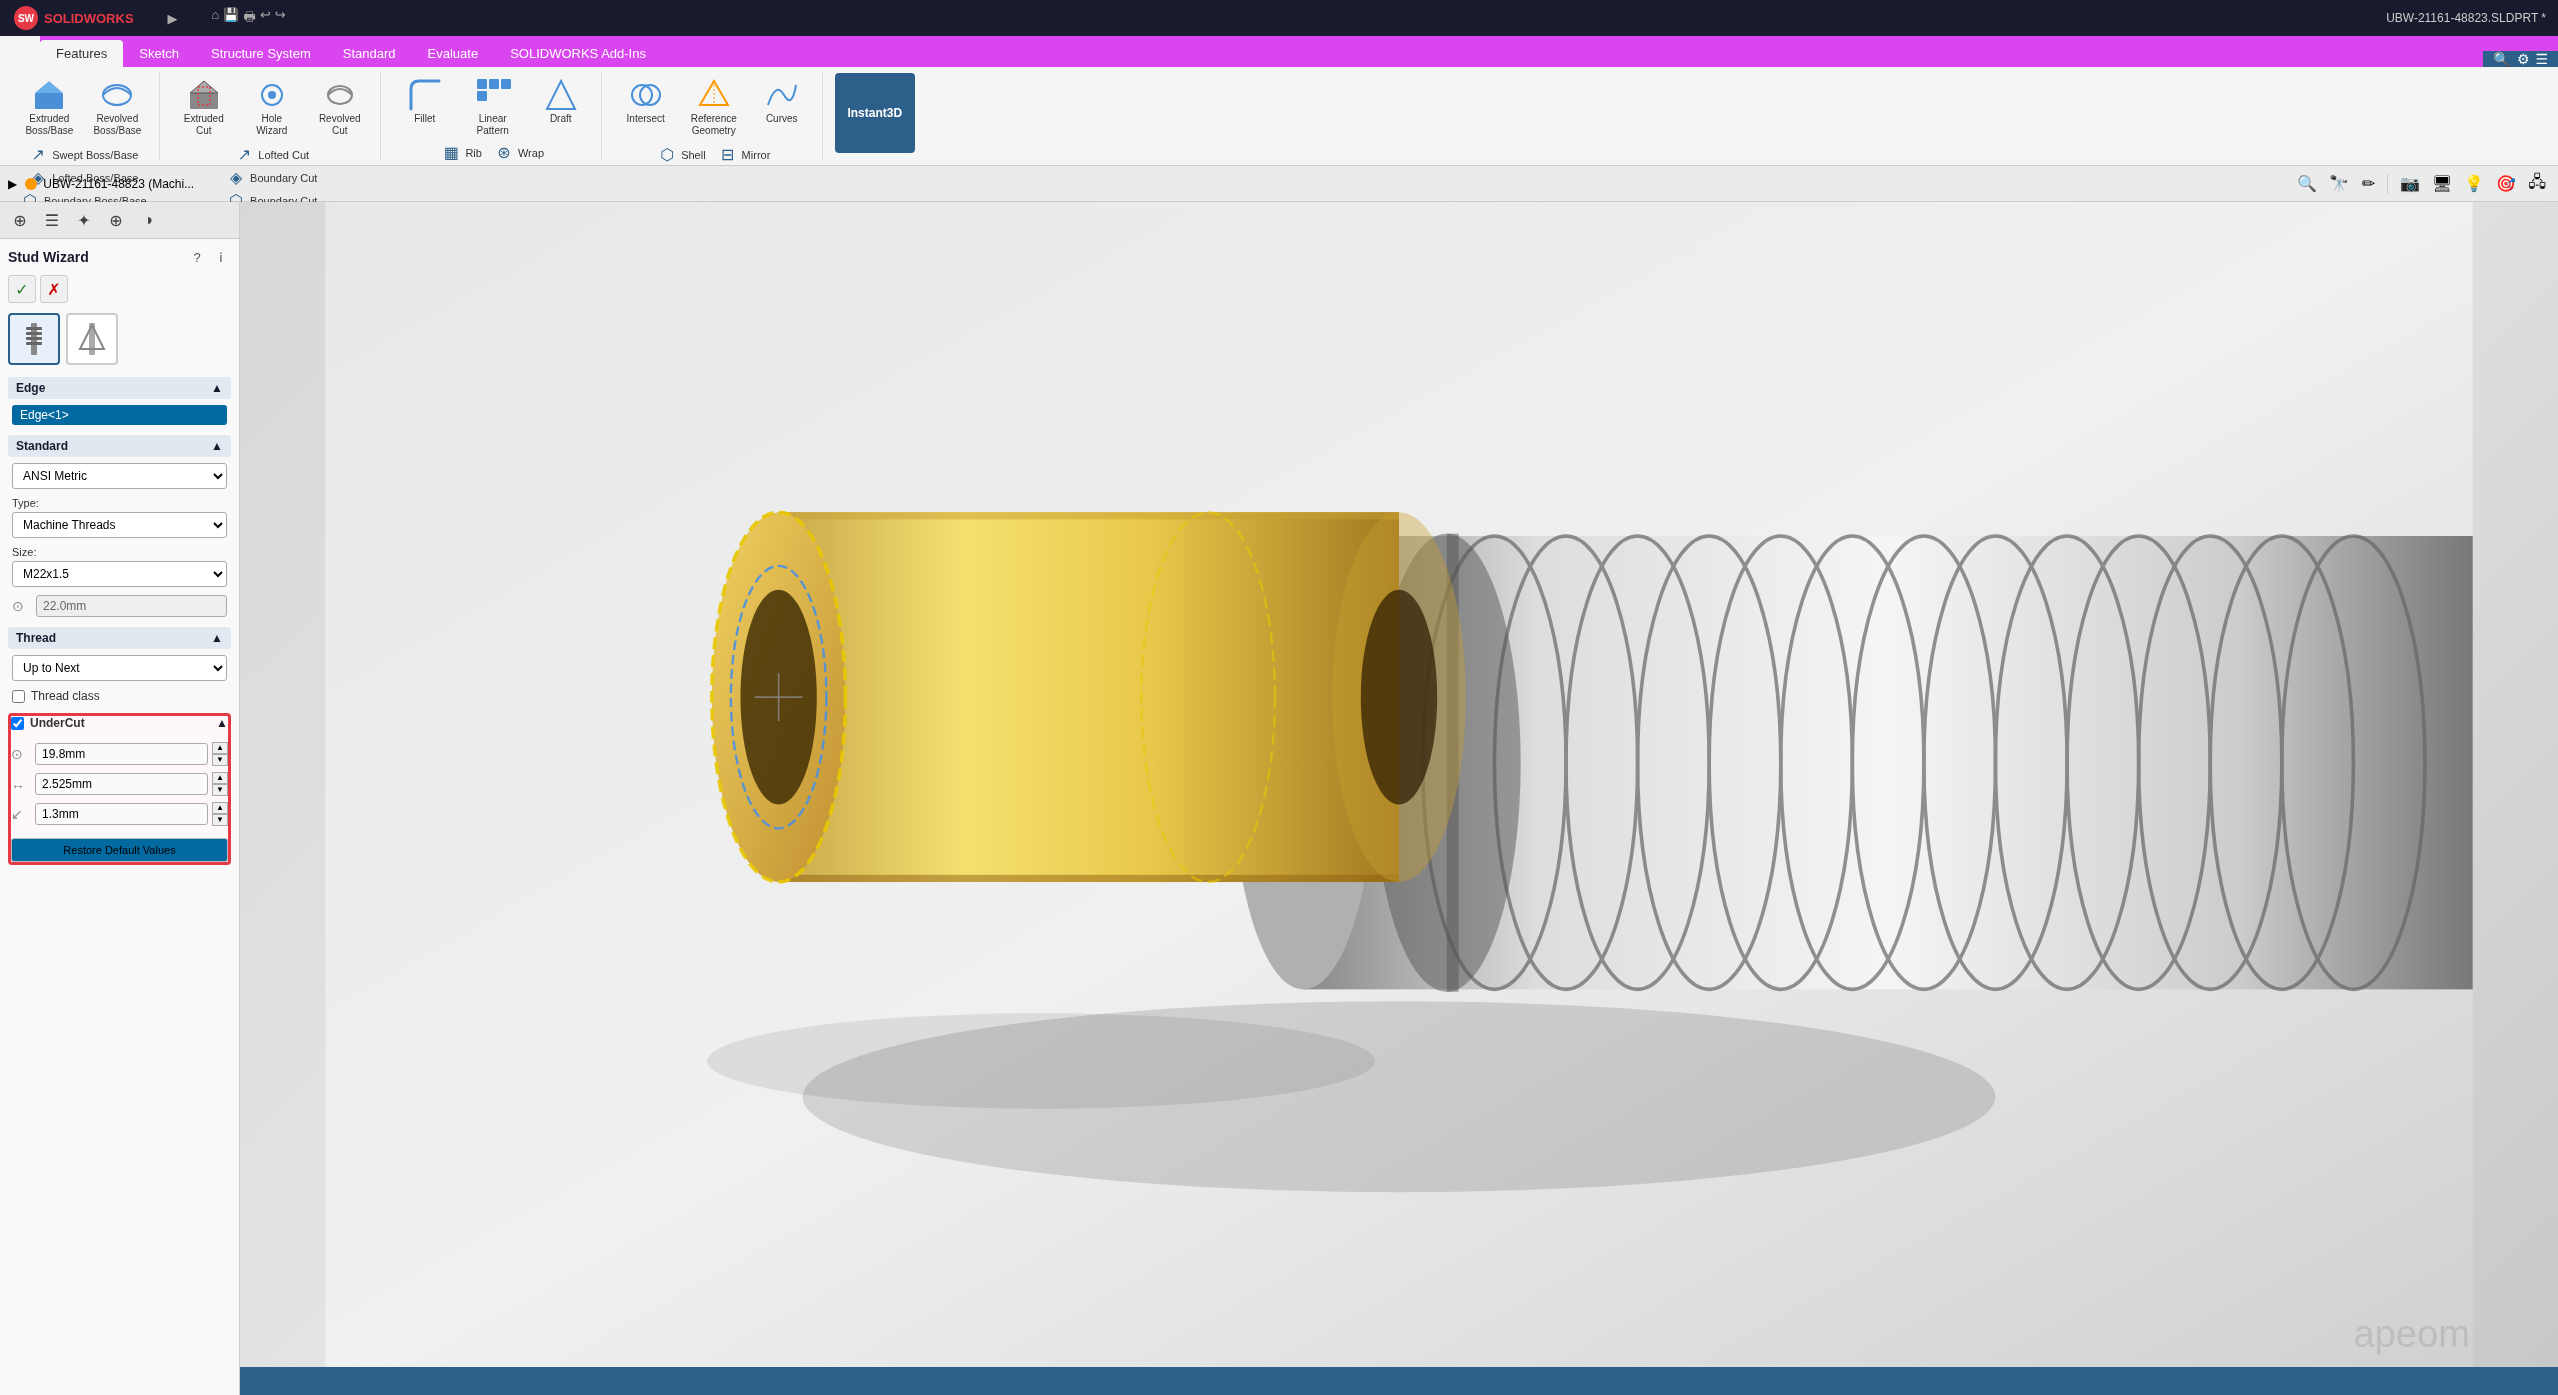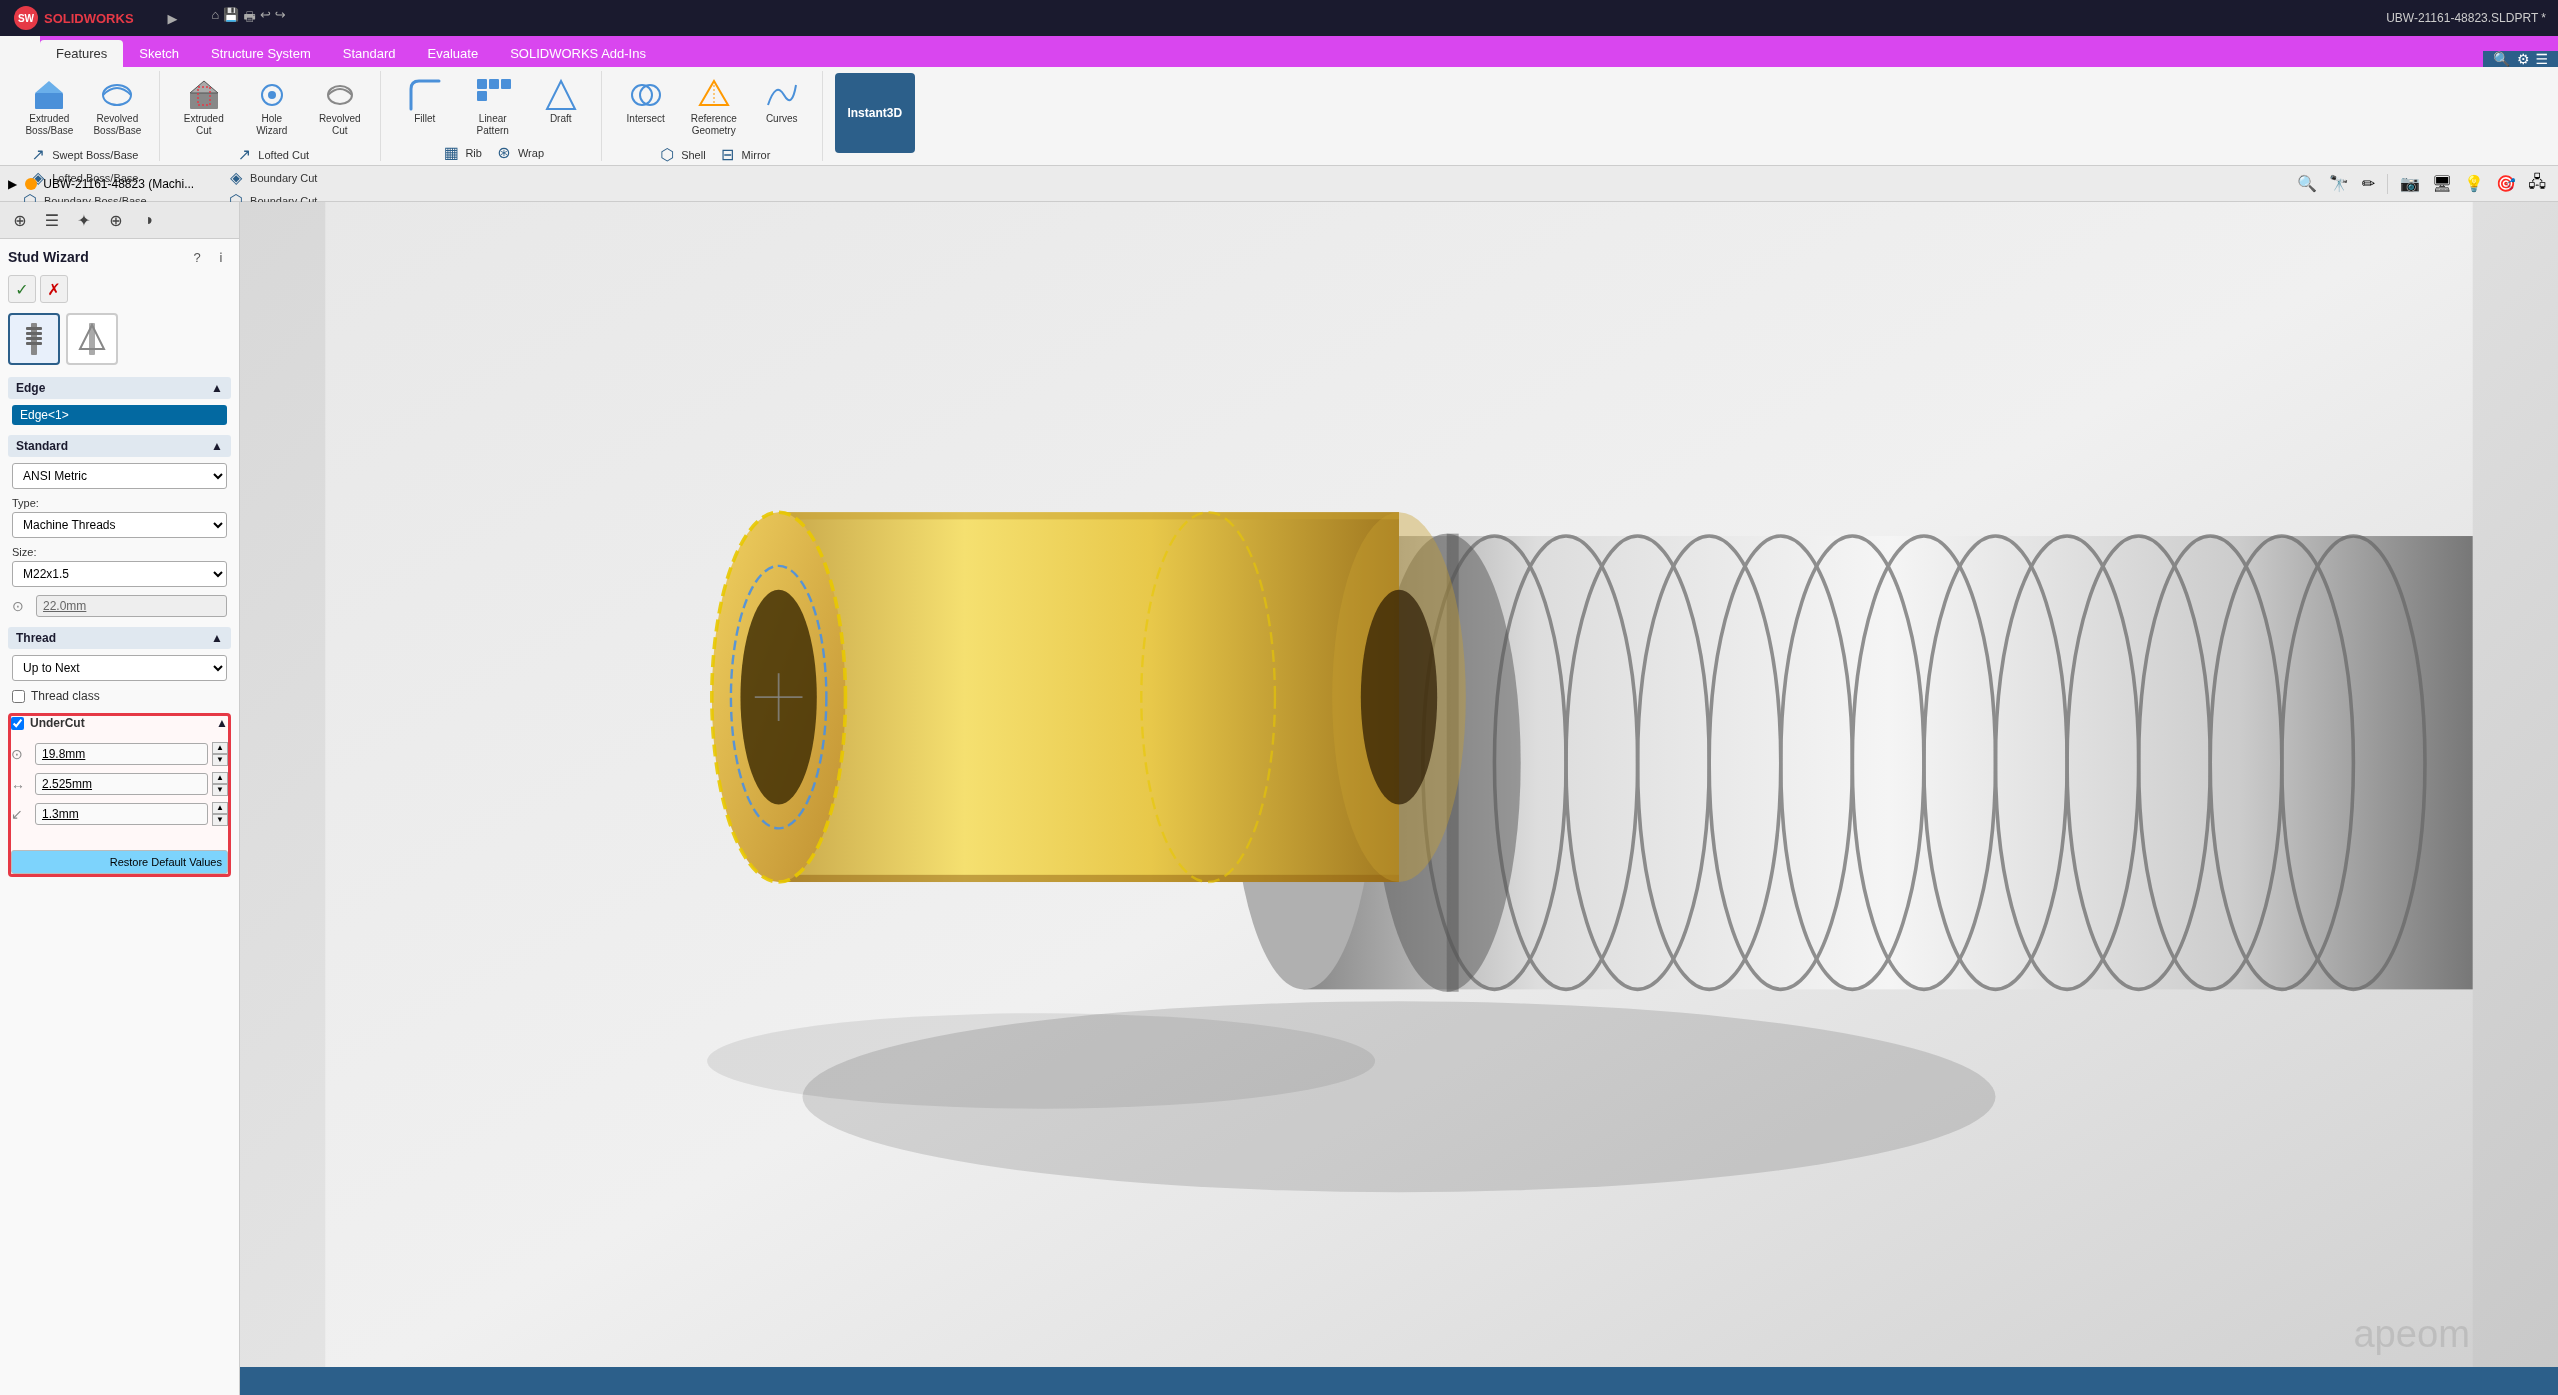--- a/index.html
+++ b/index.html
@@ -282,21 +282,20 @@
       color: #888;
       width: 20px;
     }
     .spinner-input {
       flex: 1;
       border: 1px solid #aaa;
       border-radius: 3px;
       padding: 3px 6px;
       font-size: 12px;
       background: #fafafa;
-      text-decoration: underline;
     }
     .spinner-btns {
       display: flex;
       flex-direction: column;
     }
     .spinner-btn {
       width: 16px;
       height: 12px;
       font-size: 8px;
       cursor: pointer;
@@ -320,27 +319,27 @@
     
     .undercut-section {
       border: 3px solid #e63946;
       border-radius: 4px;
       background: #fff8f8;
     }
 
     .restore-btn {
       width: 100%;
       padding: 5px;
-      background: #7dd3fc;
+      background: #0369a1;
       border: 1px solid #bbb;
       border-radius: 3px;
       font-size: 11px;
       cursor: pointer;
-      text-align: right;
-      margin-top: 18px;
+      text-align: center;
+      margin-top: 6px;
     }
 
     
     #viewport {
       flex: 1;
       background: linear-gradient(135deg, #d8d8d8 0%, #e8e8e8 50%, #c8c8c8 100%);
       position: relative;
       overflow: hidden;
     }
 

